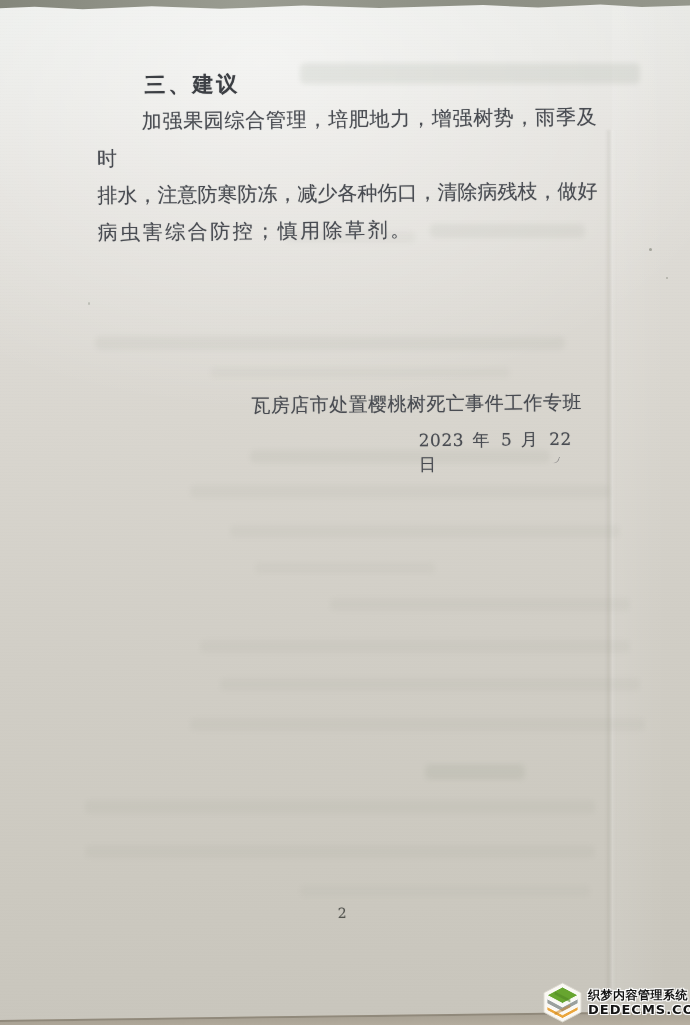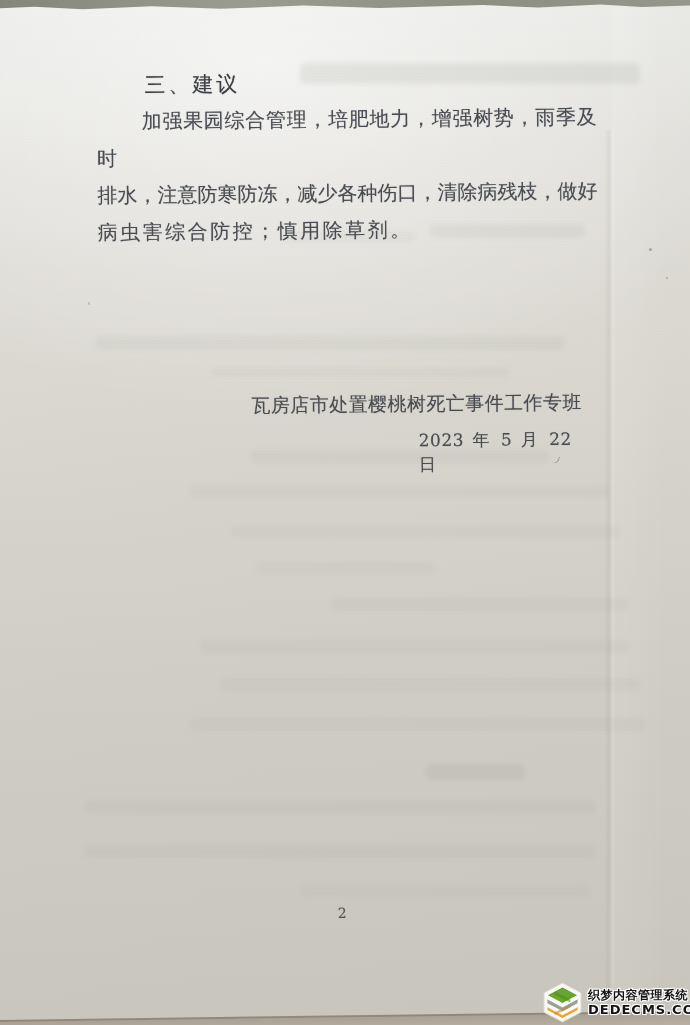--- a/index.html
+++ b/index.html
@@ -43,21 +43,21 @@
     transform:rotate(-0.75deg);transform-origin:0 0;
   }
   
   .bl{position:absolute;background:#747a6b;filter:blur(2.6px);border-radius:5px;pointer-events:none;}
   .bl.dk{background:#6c7864;}
   
   #doc-layer{position:absolute;inset:0;transform:rotate(-0.55deg);transform-origin:345px 260px;}
   .cn{color:#494c52;text-shadow:0 0 1px rgba(73,76,82,.38);}
   #heading{
     position:absolute;left:146px;top:70px;font-size:21px;line-height:26px;
-    font-weight:400;letter-spacing:3px;color:#3c3f44;text-shadow:0 0 1px rgba(50,53,58,.45);
+    font-weight:700;letter-spacing:3px;color:#3c3f44;text-shadow:0 0 1px rgba(50,53,58,.45);
   }
   #paragraph{position:absolute;left:98px;top:101px;width:500px;font-size:20px;line-height:37px;}
   .pline{width:500px;}
   .pline.just{text-align:justify;text-align-last:justify;}
   .pline.first{text-indent:45px;}
   .pline.last{letter-spacing:2.5px;}
   #signature{
     position:absolute;left:250px;top:391px;width:330px;font-size:19px;line-height:26px;
     text-align:justify;text-align-last:justify;
   }

